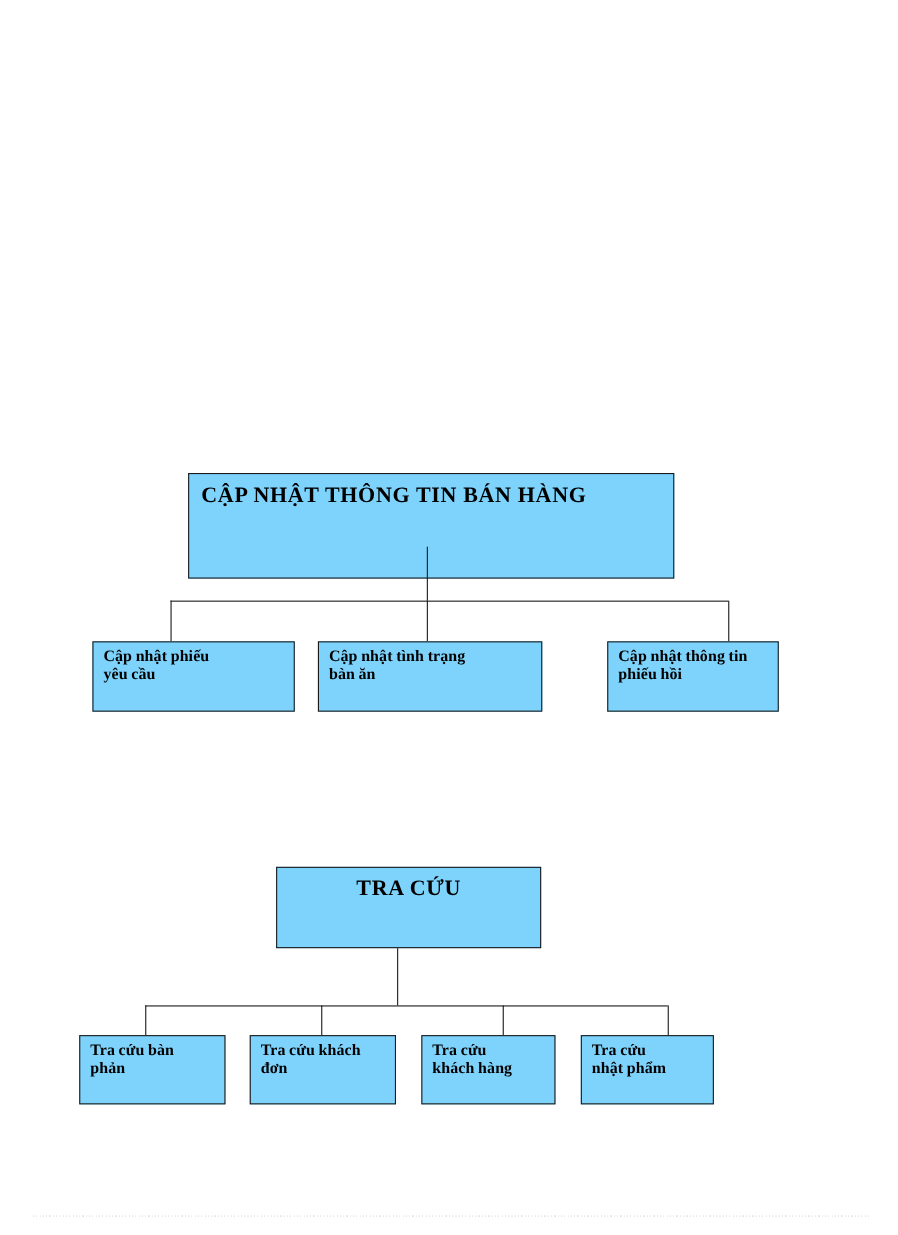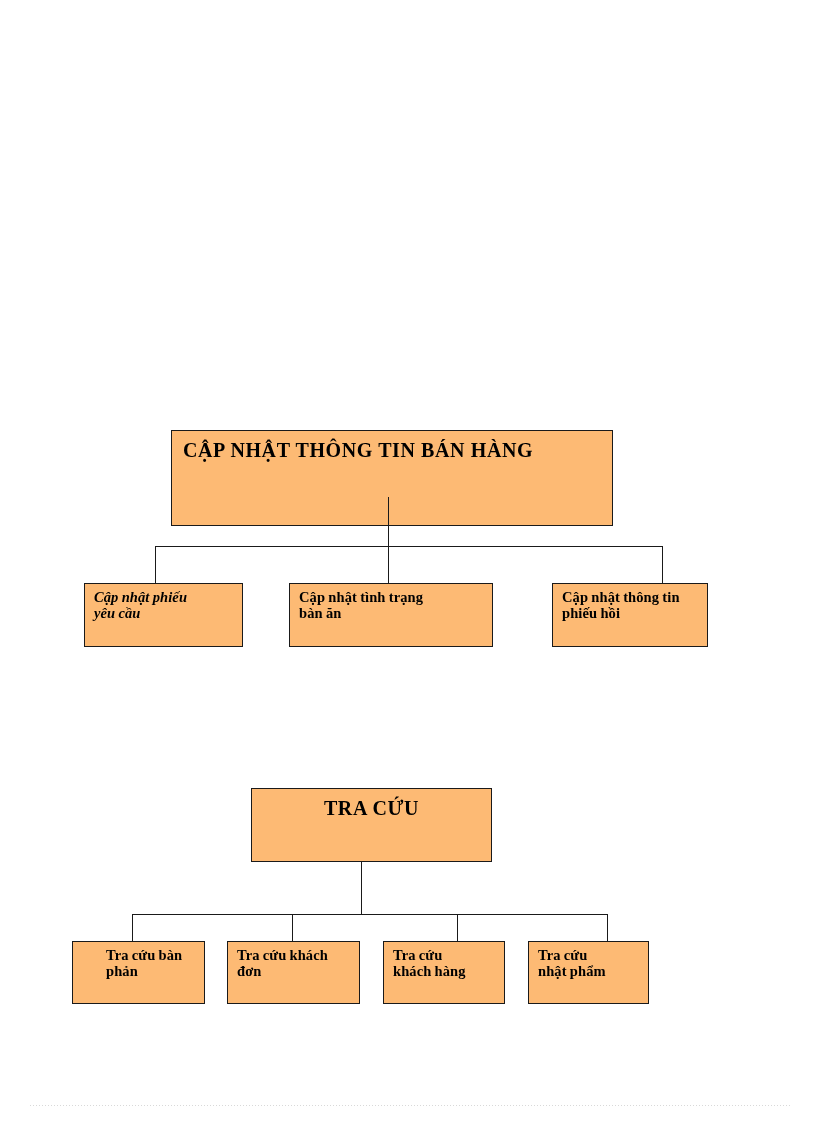--- a/index.html
+++ b/index.html
@@ -20,21 +20,21 @@
     height: 1123px;
     background: #ffffff;
     overflow: hidden;
   }
 
   
   .node {
     position: absolute;
     box-sizing: border-box;
     border: 1px solid #1a1a1a;
-    background: #fdba74;
+    background: #7dd3fc;
     overflow: hidden;
   }
 
   
   .node.root .node-label {
     display: block;
     font-weight: bold;
     font-size: 20px;
     letter-spacing: 0.6px;
     line-height: 1.15;
@@ -86,40 +86,40 @@
 
 <div id="page">
 
 <div class="diagram" style="position: absolute; left: 0px; top: 0px; width: 100%; height: 100%;">
       <div class="node root root-left" style="left: 171px; top: 430px; width: 442px; height: 96px;">
         <span class="node-label">CẬP NHẬT THÔNG TIN BÁN HÀNG</span>
       </div>
       <div class="conn v" style="left: 388px; top: 497px; height: 49px;"></div>
       <div class="conn h" style="left: 155px; top: 546px; width: 507px;"></div>
       <div class="conn v" style="left: 155px; top: 546px; height: 37px;"></div>
-      <div class="node leaf" style="left: 84px; top: 583px; width: 159px; height: 64px; font-style: italic;">
+      <div class="node leaf" style="left: 84px; top: 583px; width: 184px; height: 64px;">
         <span class="node-label"><span>Cập nhật phiếu</span><br><span>yêu cầu</span></span>
       </div>
       <div class="conn v" style="left: 388px; top: 546px; height: 37px;"></div>
       <div class="node leaf" style="left: 289px; top: 583px; width: 204px; height: 64px;">
         <span class="node-label"><span>Cập nhật tình trạng</span><br><span>bàn ăn</span></span>
       </div>
       <div class="conn v" style="left: 662px; top: 546px; height: 37px;"></div>
       <div class="node leaf" style="left: 552px; top: 583px; width: 156px; height: 64px;">
         <span class="node-label"><span>Cập nhật thông tin</span><br><span>phiếu hồi</span></span>
       </div>
     </div>
     <div class="diagram" style="position: absolute; left: 0px; top: 0px; width: 100%; height: 100%; font-family: Liberation Serif, serif;">
       <div class="node root root-center" style="left: 251px; top: 788px; width: 241px; height: 74px;">
         <span class="node-label">TRA CỨU</span>
       </div>
       <div class="conn v" style="left: 361px; top: 862px; height: 52px;"></div>
       <div class="conn h" style="left: 132px; top: 914px; width: 475px;"></div>
       <div class="conn v" style="left: 132px; top: 914px; height: 27px;"></div>
-      <div class="node leaf" style="left: 72px; top: 941px; width: 133px; height: 63px; padding-left: 24px;">
+      <div class="node leaf" style="left: 72px; top: 941px; width: 133px; height: 63px;">
         <span class="node-label"><span>Tra cứu bàn</span><br><span>phản</span></span>
       </div>
       <div class="conn v" style="left: 292px; top: 914px; height: 27px;"></div>
       <div class="node leaf" style="left: 227px; top: 941px; width: 133px; height: 63px;">
         <span class="node-label"><span>Tra cứu khách</span><br><span>đơn</span></span>
       </div>
       <div class="conn v" style="left: 457px; top: 914px; height: 27px;"></div>
       <div class="node leaf" style="left: 383px; top: 941px; width: 122px; height: 63px;">
         <span class="node-label"><span>Tra cứu</span><br><span>khách hàng</span></span>
       </div>

